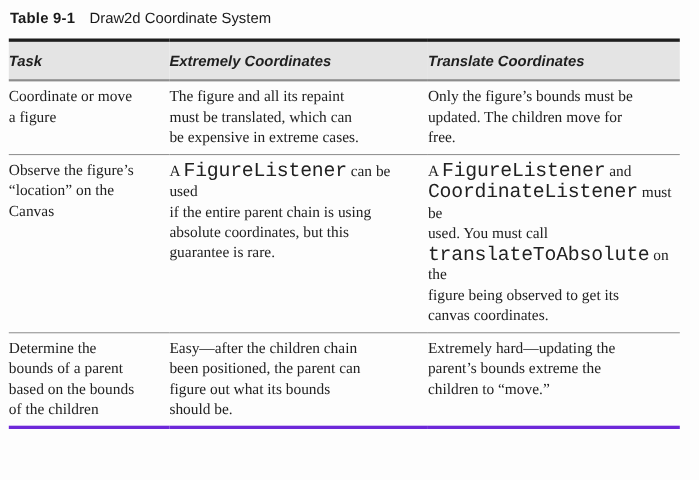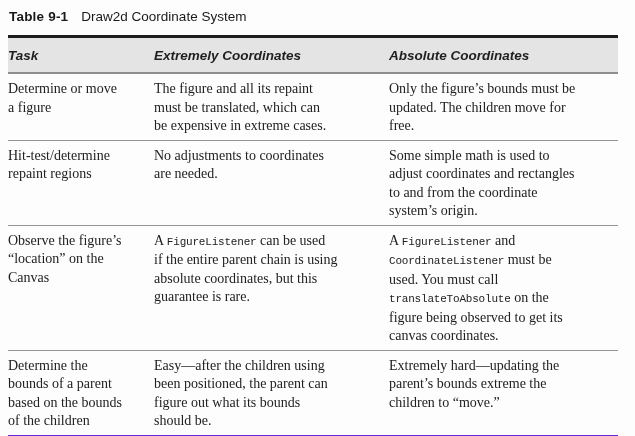--- a/index.html
+++ b/index.html
@@ -59,21 +59,21 @@
     font-size: 14px;
     line-height: 18.5px;
     padding: 6px 12px 4px 0;
     border-top: 1px solid #949494;
     white-space: pre-line;
   }
   tbody td.task-cell { padding-right: 14px; }
   tbody td.relative-cell { padding-right: 4px; }
   code.code {
     font-family: "Liberation Mono", monospace;
-    font-size: 11px;
+    font-size: 18px;
     letter-spacing: -0.2px;
     white-space: pre-line;
   }
 </style>
 </head>
 <body>
 
 <div class="page">
 
   <div class="caption">
@@ -83,43 +83,33 @@
   <table class="coord-table">
     <colgroup>
       <col class="c1">
       <col class="c2">
       <col class="c3">
     </colgroup>
     <thead>
       <tr>
         <th>Task</th>
         <th>Extremely Coordinates</th>
-        <th>Absolute Coordinates</th>
+        <th>Translate Coordinates</th>
       </tr>
     </thead>
     <tbody>
         <tr>
-          <td class="task-cell">Determine or move
+          <td class="task-cell">Coordinate or move
 a figure</td>
           <td class="absolute-cell">The figure and all its repaint
 must be translated, which can
 be expensive in extreme cases.</td>
           <td class="relative-cell">Only the figure’s bounds must be
 updated. The children move for
 free.</td>
-        </tr>
-        <tr>
-          <td class="task-cell">Hit-test/determine
-repaint regions</td>
-          <td class="absolute-cell">No adjustments to coordinates
-are needed.</td>
-          <td class="relative-cell">Some simple math is used to
-adjust coordinates and rectangles
-to and from the coordinate
-system’s origin.</td>
         </tr>
         <tr>
           <td class="task-cell">Observe the figure’s
 “location” on the
 Canvas</td>
           <td class="absolute-cell">A <code class="code">FigureListener</code> can be used
 if the entire parent chain is using
 absolute coordinates, but this
 guarantee is rare.</td>
           <td class="relative-cell">A <code class="code">FigureListener</code> and
@@ -127,21 +117,21 @@
 used. You must call
 <code class="code">translateToAbsolute</code> on the
 figure being observed to get its
 canvas coordinates.</td>
         </tr>
         <tr>
           <td class="task-cell">Determine the
 bounds of a parent
 based on the bounds
 of the children</td>
-          <td class="absolute-cell">Easy—after the children using
+          <td class="absolute-cell">Easy—after the children chain
 been positioned, the parent can
 figure out what its bounds
 should be.</td>
           <td class="relative-cell">Extremely hard—updating the
 parent’s bounds extreme the
 children to “move.”</td>
         </tr>
       </tbody>
   </table>
 

